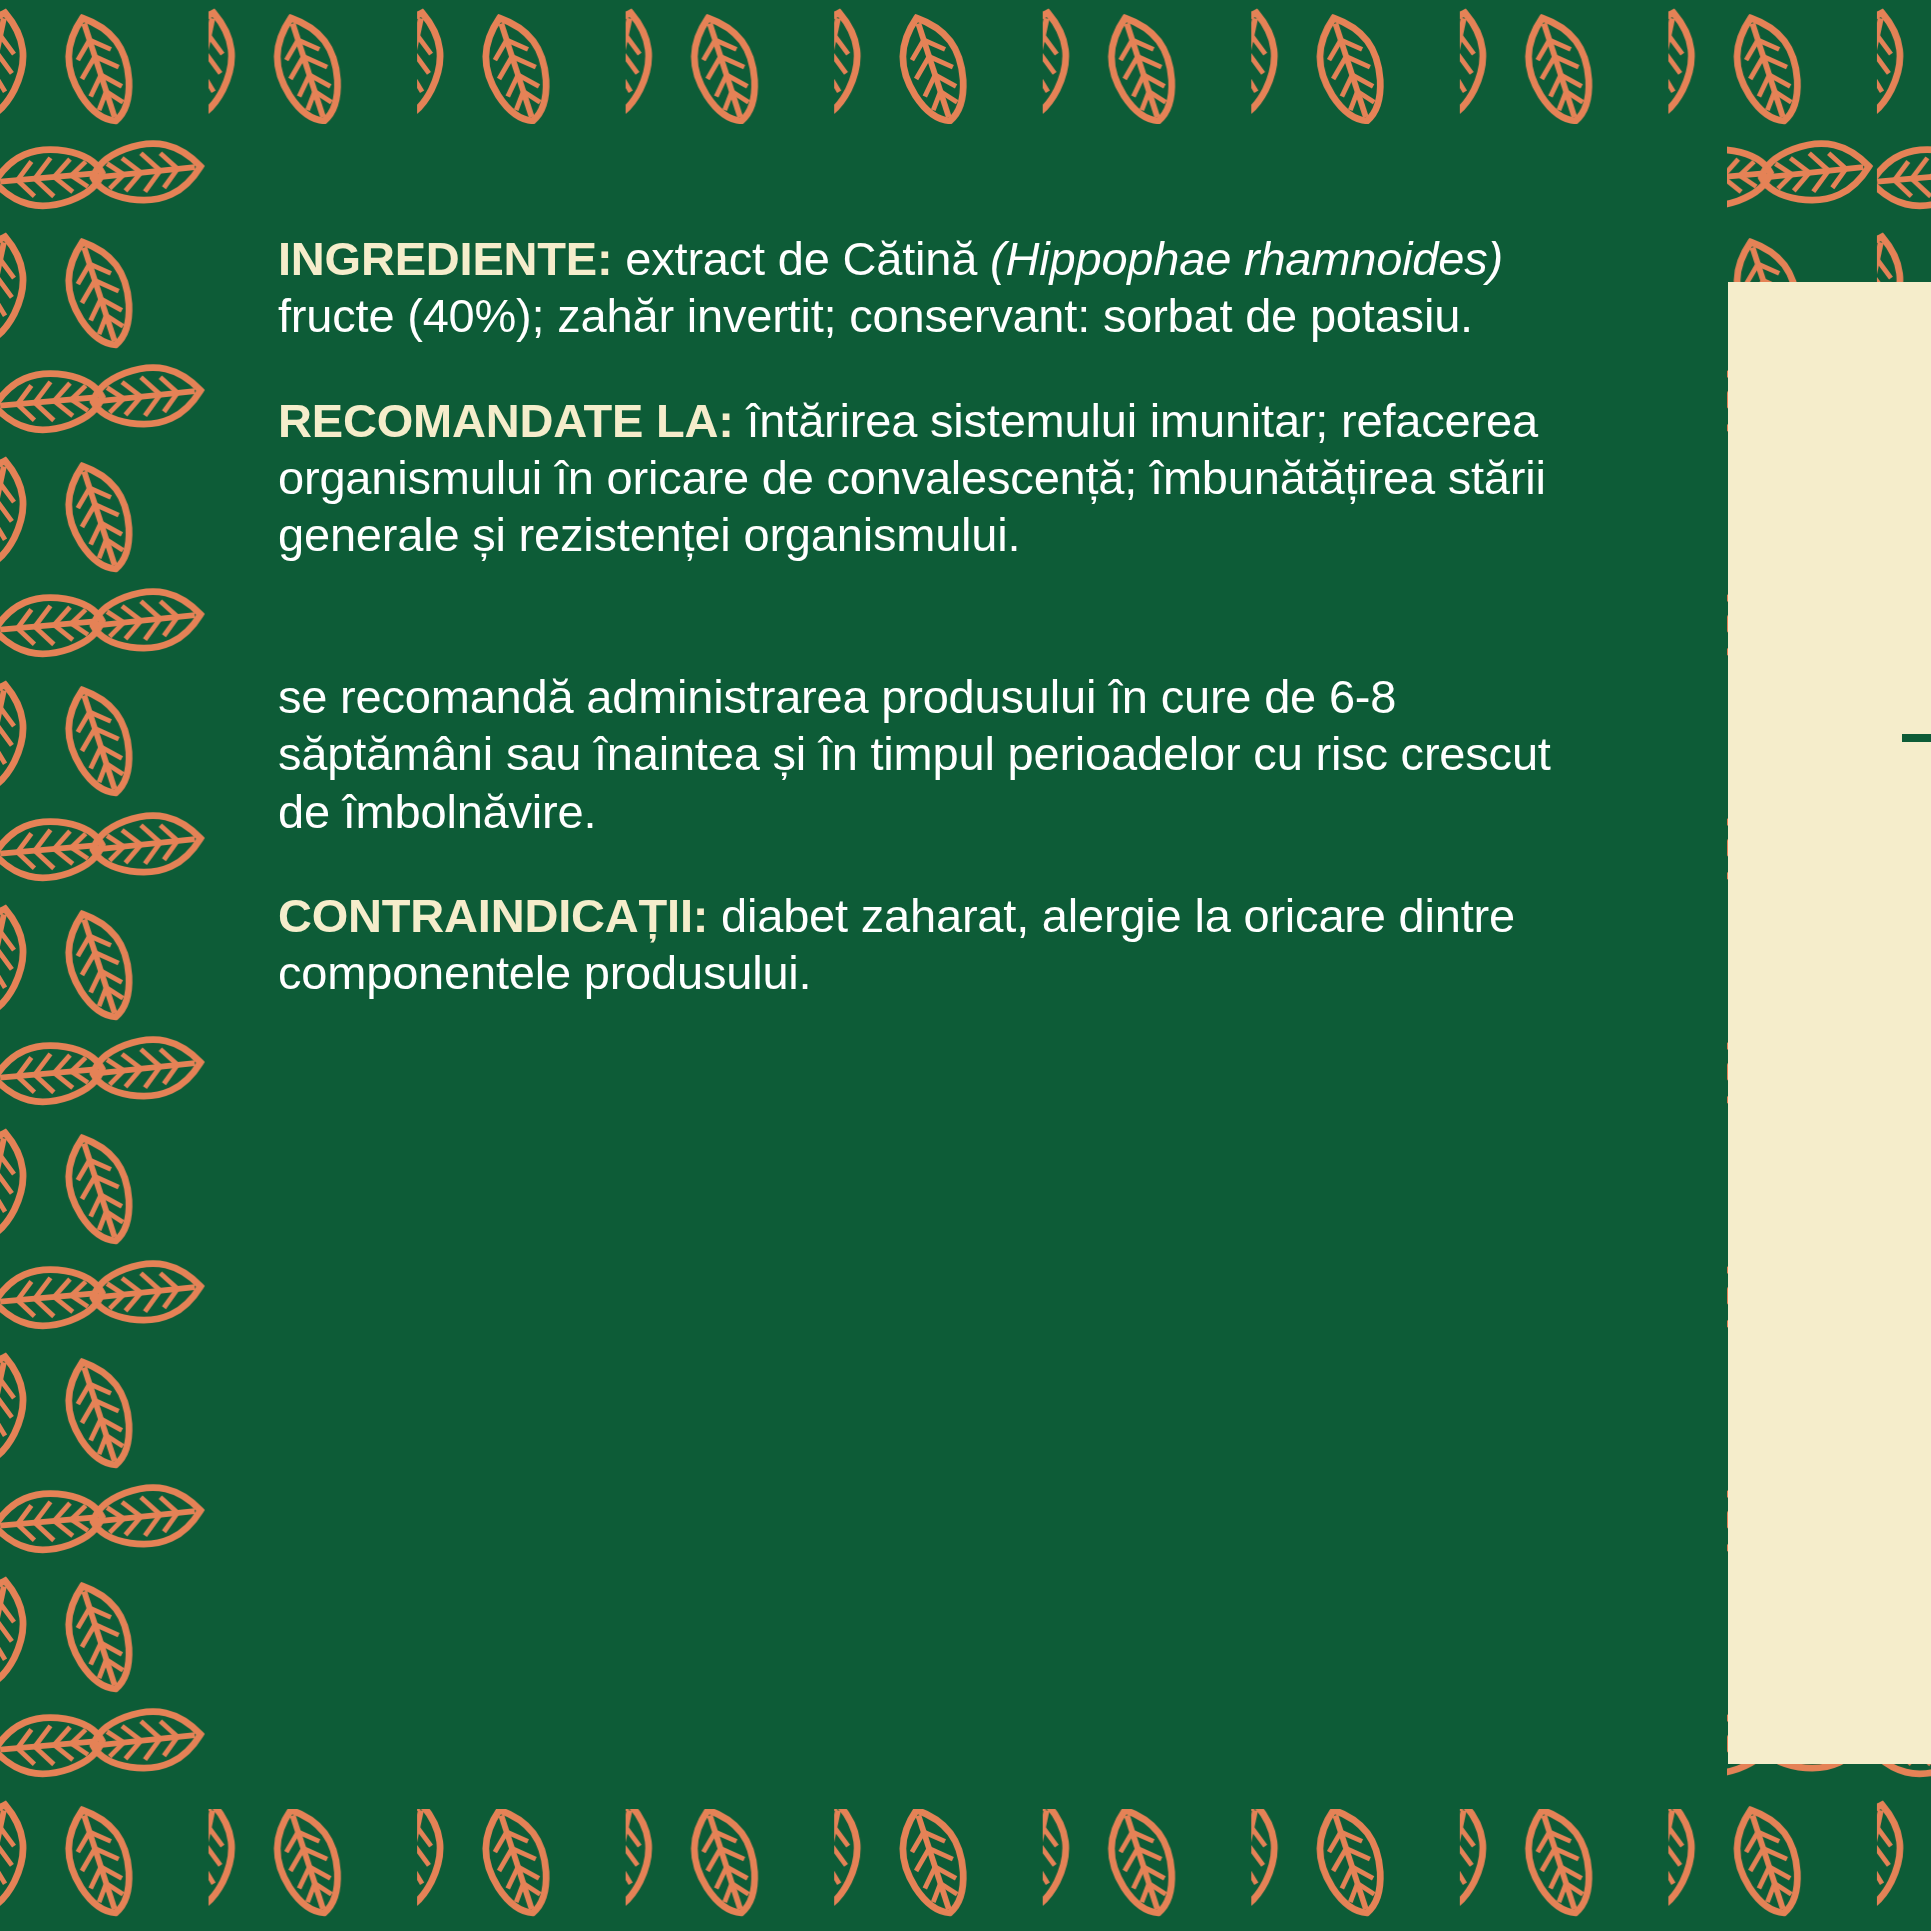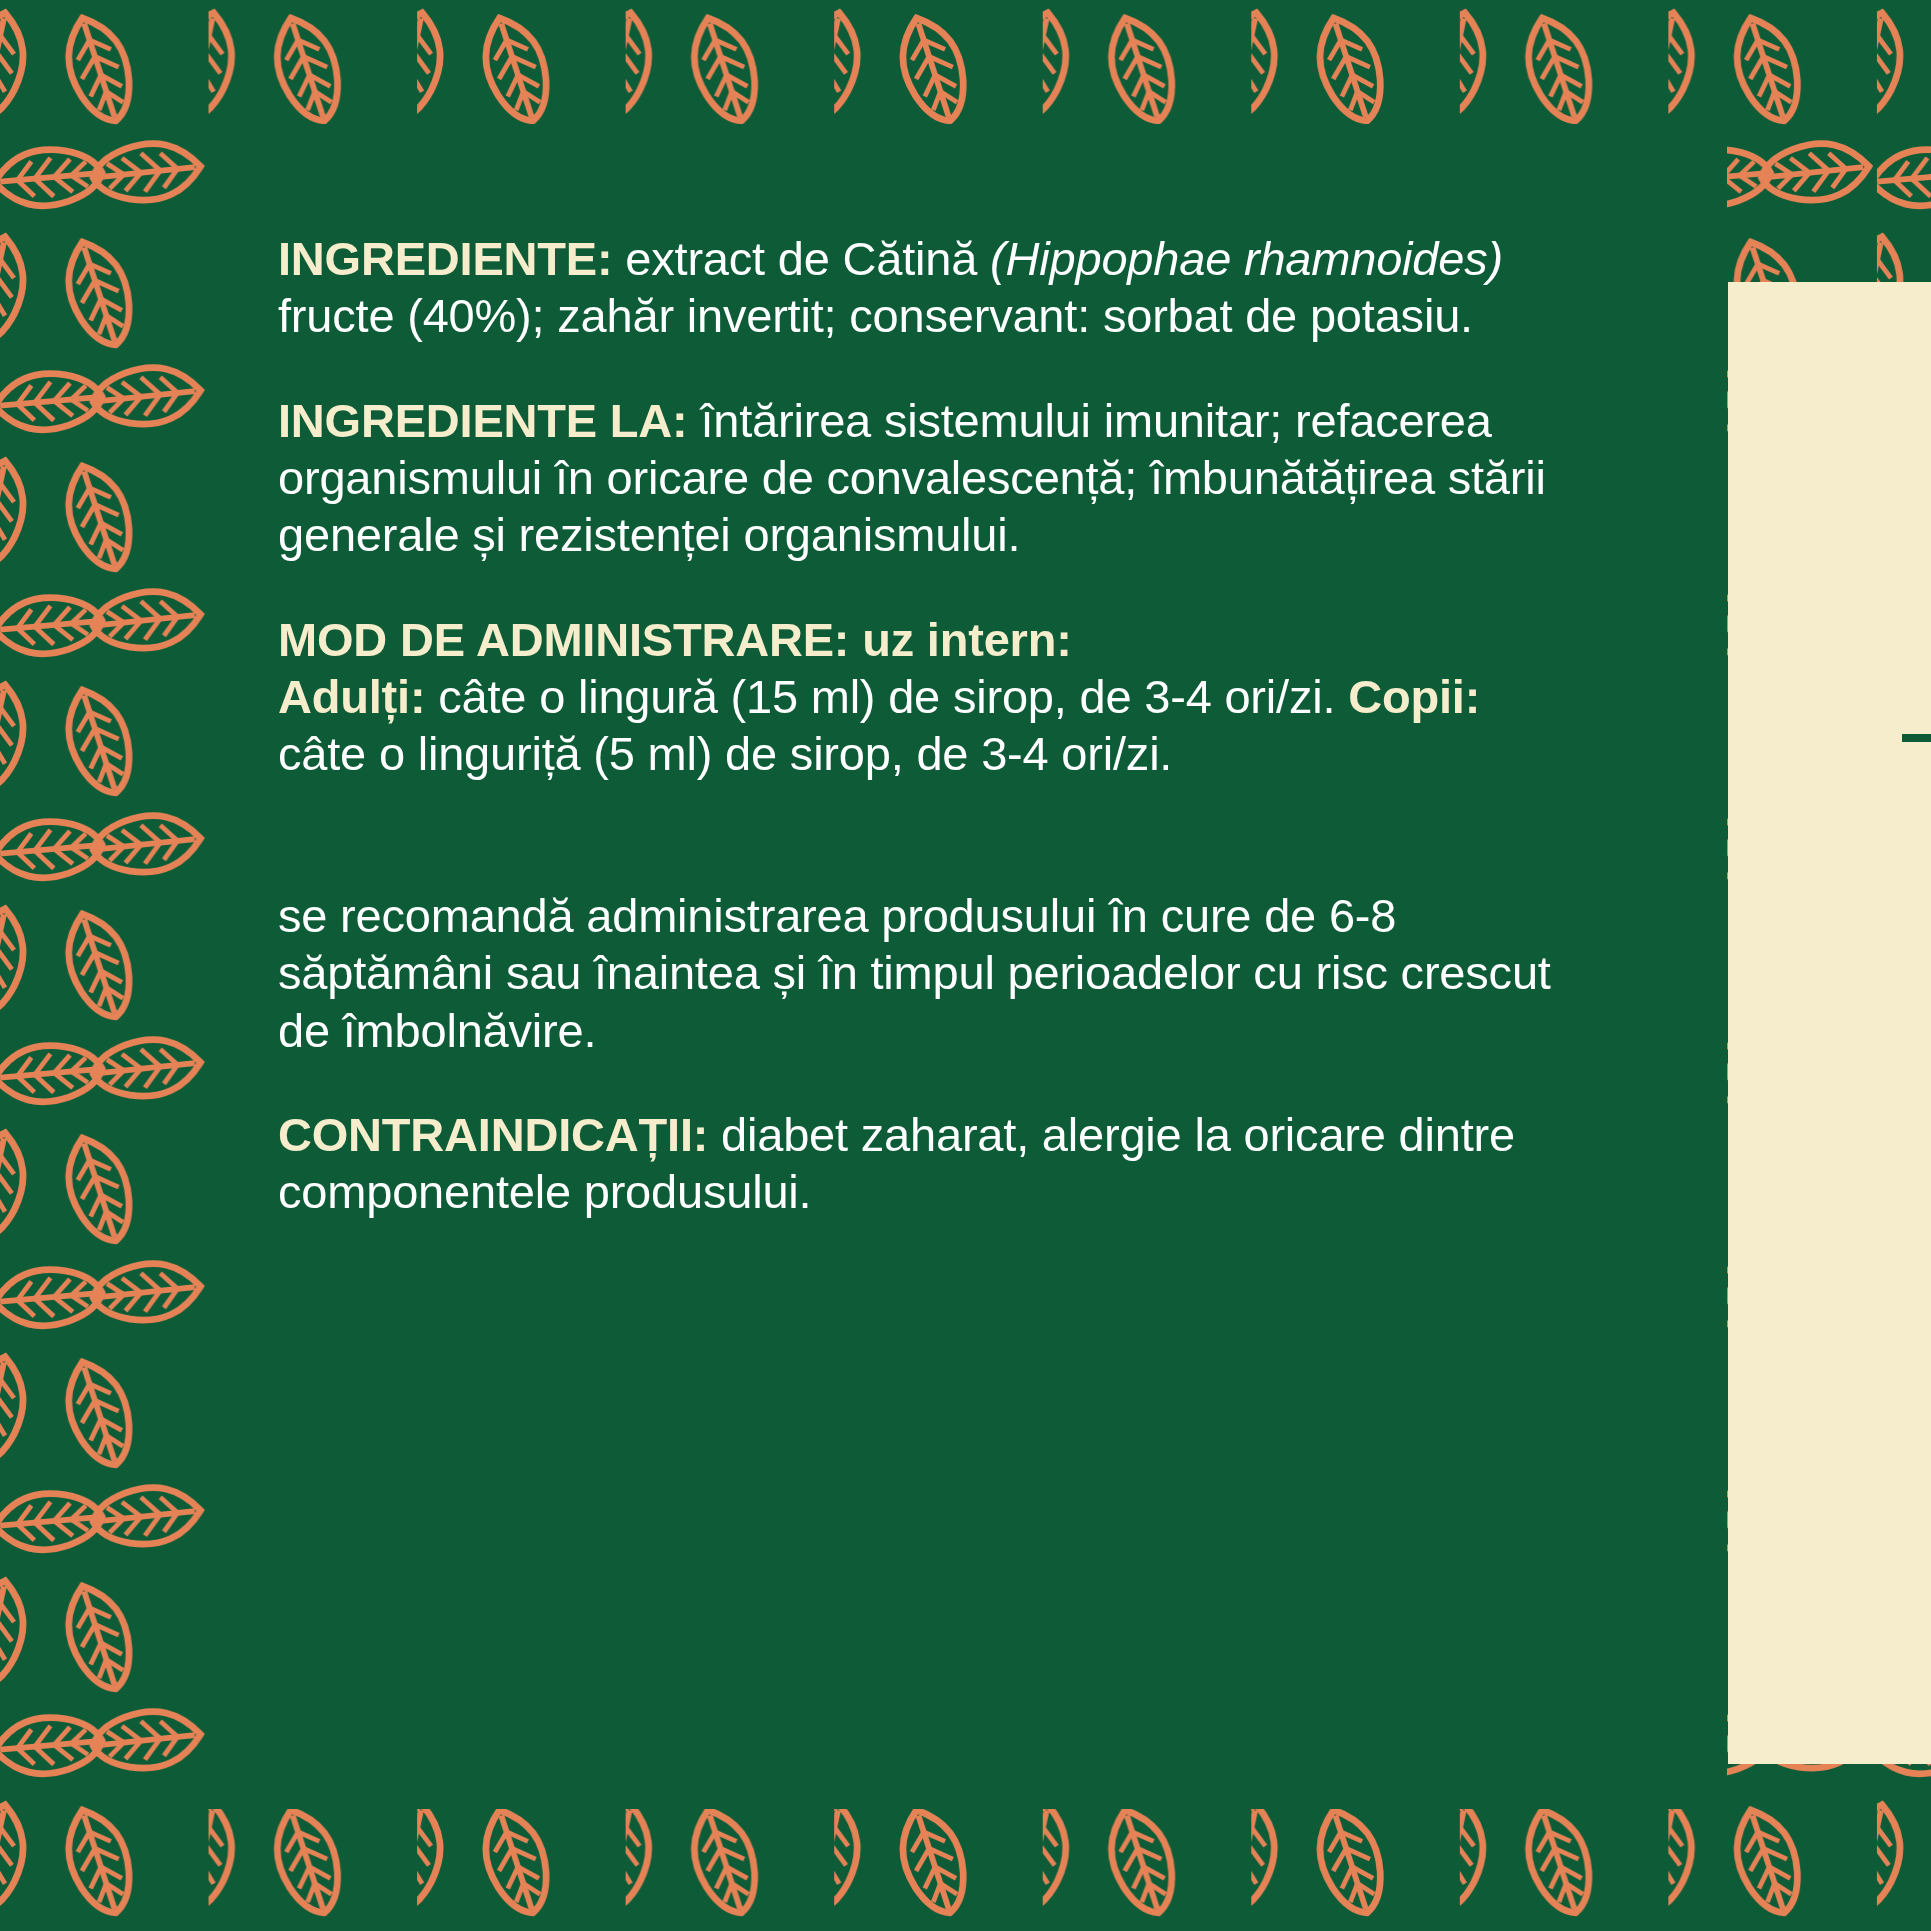--- a/index.html
+++ b/index.html
@@ -127,27 +127,23 @@
     <div class="side-strip-mark"></div>
   </div>
 
   <div class="content">
 
     <p class="block">
       <span class="hdr">INGREDIENTE:</span><span class="body-txt"> extract de Cătină </span><span class="ital">(Hippophae rhamnoides)</span><span class="body-txt"> fructe (40%); zahăr invertit; conservant: sorbat de potasiu.</span>
     </p>
 
     <p class="block">
-      <span class="hdr">INGREDIENTE LA:</span><span class="body-txt"> întărirea sistemului imunitar; refacerea organismului în oricare de convalescență; îmbunătățirea stării generale și rezistenței organismului.</span>
+      <span class="hdr">RECOMANDATE LA:</span><span class="body-txt"> întărirea sistemului imunitar; refacerea organismului în oricare de convalescență; îmbunătățirea stării generale și rezistenței organismului.</span>
     </p>
 
-    <p class="block">
-      <span class="hdr">MOD DE ADMINISTRARE: uz intern:</span><br>
-      <span class="sub">Adulți:</span><span class="body-txt"> câte o lingură (15 ml) de sirop, de 3-4 ori/zi. </span><span class="sub">Copii:</span><span class="body-txt"> câte o linguriță (5 ml) de sirop, de 3-4 ori/zi.</span>
-    </p>
 
     <p class="block">
       <br>
       <span class="body-txt"> se recomandă administrarea produsului în cure de 6-8 săptămâni sau înaintea și în timpul perioadelor cu risc crescut de îmbolnăvire.</span>
     </p>
 
     <p class="block">
       <span class="hdr">CONTRAINDICAȚII:</span><span class="body-txt"> diabet zaharat, alergie la oricare dintre componentele produsului.</span>
     </p>
 

